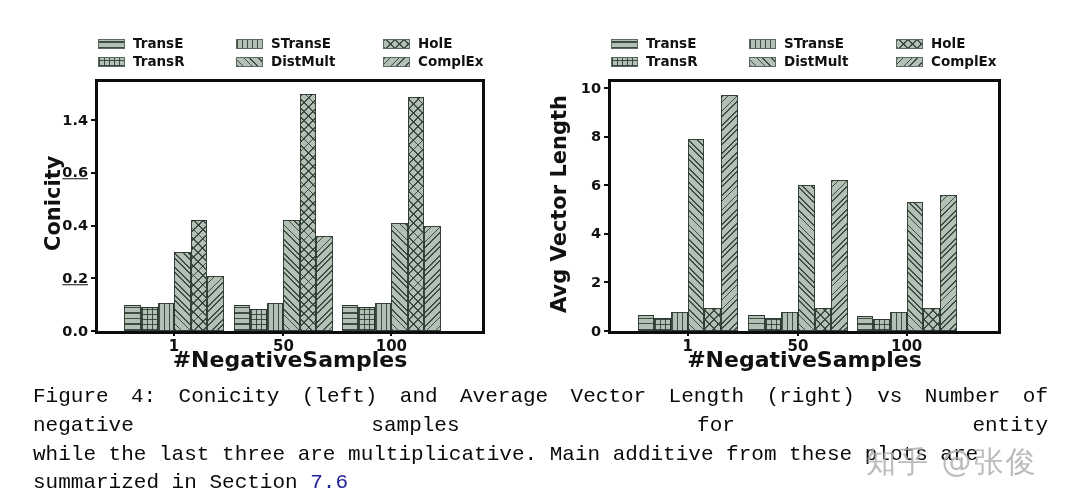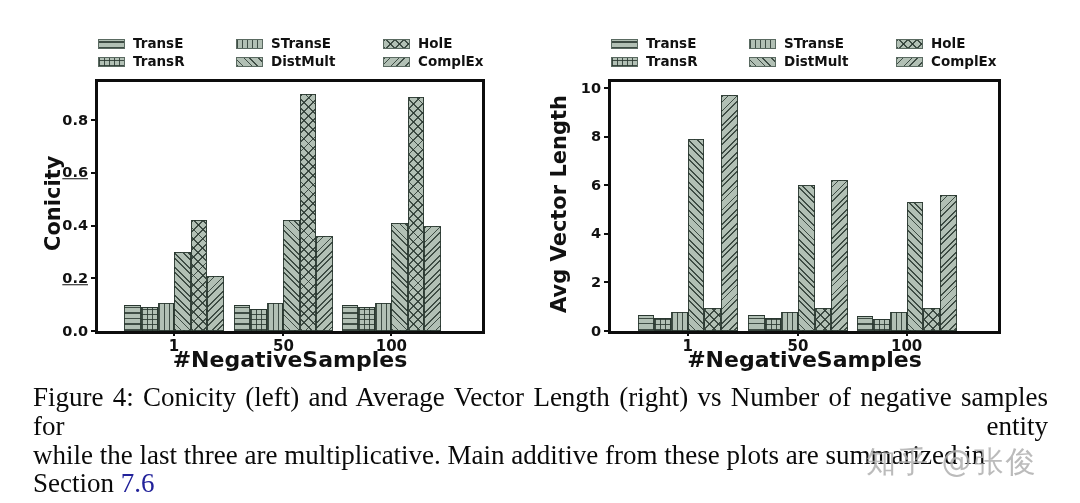--- a/index.html
+++ b/index.html
@@ -76,21 +76,21 @@
   .hatch-vertical{background-image:repeating-linear-gradient(90deg,rgba(42,56,49,.85) 0 1.3px,transparent 1.3px 5px);}
   .hatch-backslash{background-image:repeating-linear-gradient(45deg,rgba(42,56,49,.85) 0 1.3px,transparent 1.3px 3.6px,rgba(42,56,49,.85) 3.6px 4.9px,transparent 4.9px 10px);}
   .hatch-cross{background-image:
       repeating-linear-gradient(45deg,rgba(42,56,49,.85) 0 1.3px,transparent 1.3px 6.5px),
       repeating-linear-gradient(135deg,rgba(42,56,49,.85) 0 1.3px,transparent 1.3px 6.5px);}
   .hatch-slash{background-image:repeating-linear-gradient(135deg,rgba(42,56,49,.85) 0 1.3px,transparent 1.3px 3.6px,rgba(42,56,49,.85) 3.6px 4.9px,transparent 4.9px 10px);}
 
   
   .caption{
     position:absolute;left:33px;top:383px;width:1015px;
-    font-family:Liberation Serif, serif;font-size:27px;line-height:28.8px;color:#0a0a0a;
+    font-family:Liberation Mono, monospace;font-size:21px;line-height:28.8px;color:#0a0a0a;
   }
   .cap-line{white-space:normal;}
   .cap-just{text-align:justify;text-align-last:justify;}
   .seclink{color:#22229a;text-decoration:none;cursor:pointer;}
 
   
   .watermark{
     position:absolute;left:866px;top:442px;
     font-family:"DejaVu Sans",sans-serif;font-size:30px;font-weight:normal;
     color:rgba(175,175,175,0.85);letter-spacing:2px;white-space:nowrap;pointer-events:none;
@@ -129,21 +129,21 @@
   <div class="ylabel">Conicity</div>
   <div class="plot">
       <div class="ytick-label" style="bottom: 0%;">0.0</div>
       <div class="ytick-mark" style="bottom: 0%;"></div>
       <div class="ytick-label" style="bottom: 21.164%; text-decoration: underline;">0.2</div>
       <div class="ytick-mark" style="bottom: 21.164%;"></div>
       <div class="ytick-label" style="bottom: 42.328%;">0.4</div>
       <div class="ytick-mark" style="bottom: 42.328%;"></div>
       <div class="ytick-label" style="bottom: 63.4921%; text-decoration: underline;">0.6</div>
       <div class="ytick-mark" style="bottom: 63.4921%;"></div>
-      <div class="ytick-label" style="bottom: 84.6561%;">0.8</div>
+      <div class="ytick-label" style="bottom: 84.6561%;">1.4</div>
       <div class="ytick-mark" style="bottom: 84.6561%;"></div>
       <div class="xtick-label" style="left: 19.8%;">1</div>
       <div class="xtick-mark" style="left: 19.8%;"></div>
       <div class="xtick-label" style="left: 48.3%;">50</div>
       <div class="xtick-mark" style="left: 48.3%;"></div>
       <div class="xtick-label" style="left: 76.4%;">100</div>
       <div class="xtick-mark" style="left: 76.4%;"></div>
       <div class="bar hatch-horizontal" style="left: 6.9%; width: 4.3%; height: 10.58%; background-color: rgb(178, 192, 181);"></div>
       <div class="bar hatch-horizontal" style="left: 35.4%; width: 4.3%; height: 10.58%; background-color: rgb(178, 192, 181);"></div>
       <div class="bar hatch-horizontal" style="left: 63.5%; width: 4.3%; height: 10.58%; background-color: rgb(178, 192, 181);"></div>

